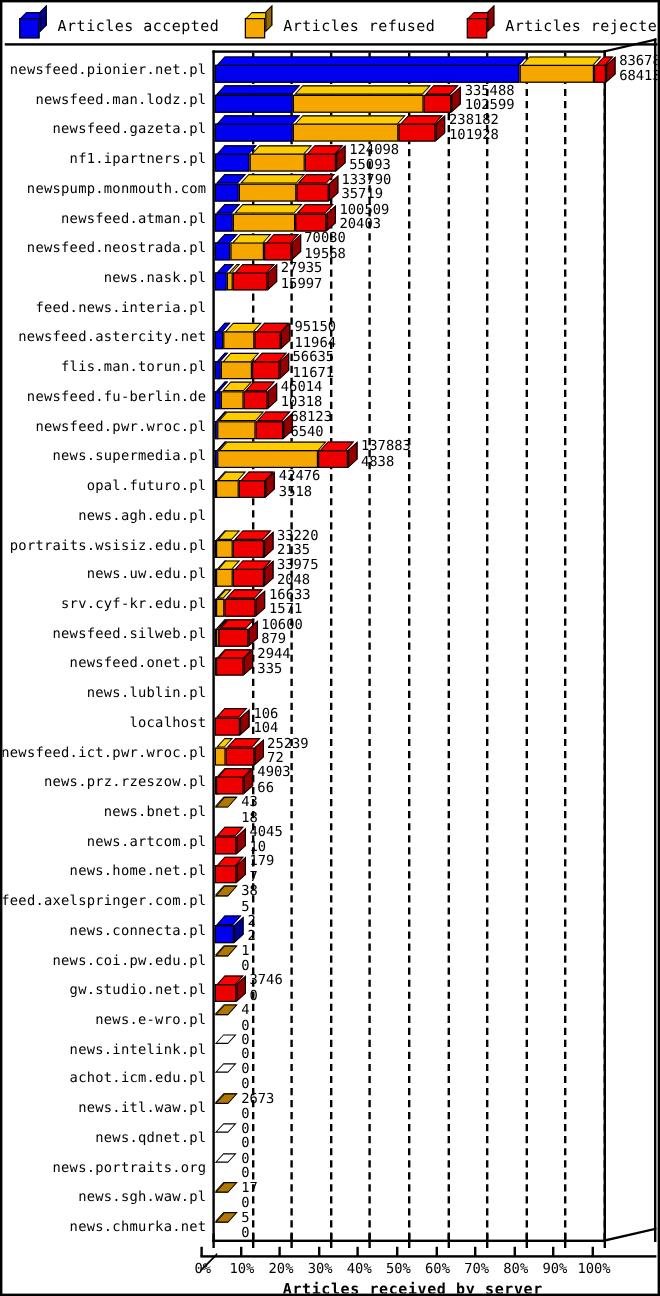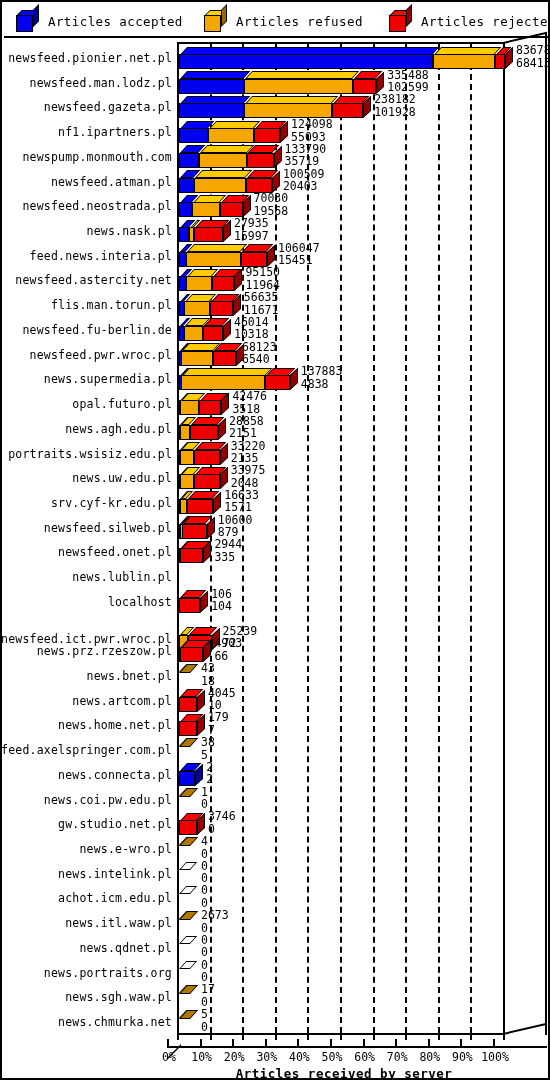--- a/index.html
+++ b/index.html
@@ -259,36 +259,20 @@
             </div>
             <div class="cap" style="left: 44.01px; background: rgb(148, 0, 0);"></div>
             <div class="vals" style="left: 55.01px;">
               <div>27935</div>
               <div>15997</div>
             </div>
           </div>
         </div>
         <div class="row" style="top: 205.76px;">
           <div class="rowlabel">feed.news.interia.pl</div>
-          <div class="bar-area">
-            <div class="seg" style="left: 0px; width: 6.52px; background: rgb(0, 0, 238);">
-              <span class="toplid" style="background: rgb(0, 0, 255);"></span>
-            </div>
-            <div class="seg" style="left: 6.52px; width: 55.42px; background: rgb(245, 167, 0);">
-              <span class="toplid" style="background: rgb(255, 204, 0);"></span>
-            </div>
-            <div class="seg" style="left: 61.94px; width: 26.08px; background: rgb(238, 0, 0);">
-              <span class="toplid" style="background: rgb(255, 0, 0);"></span>
-            </div>
-            <div class="cap" style="left: 88.02px; background: rgb(148, 0, 0);"></div>
-            <div class="vals" style="left: 99.02px;">
-              <div>106047</div>
-              <div>15451</div>
-            </div>
-          </div>
         </div>
         <div class="row" style="top: 230.48px;">
           <div class="rowlabel">newsfeed.astercity.net</div>
           <div class="bar-area">
             <div class="seg" style="left: 0px; width: 6.52px; background: rgb(0, 0, 238);">
               <span class="toplid" style="background: rgb(0, 0, 255);"></span>
             </div>
             <div class="seg" style="left: 6.52px; width: 26.08px; background: rgb(245, 167, 0);">
               <span class="toplid" style="background: rgb(255, 204, 0);"></span>
             </div>
@@ -392,36 +376,20 @@
             </div>
             <div class="cap" style="left: 42.38px; background: rgb(148, 0, 0);"></div>
             <div class="vals" style="left: 53.38px;">
               <div>42476</div>
               <div>3518</div>
             </div>
           </div>
         </div>
         <div class="row" style="top: 378.8px;">
           <div class="rowlabel">news.agh.edu.pl</div>
-          <div class="bar-area">
-            <div class="seg" style="left: 0px; width: 3px; background: rgb(0, 0, 238);">
-              <span class="toplid" style="background: rgb(0, 0, 255);"></span>
-            </div>
-            <div class="seg" style="left: 0.978px; width: 10.432px; background: rgb(245, 167, 0);">
-              <span class="toplid" style="background: rgb(255, 204, 0);"></span>
-            </div>
-            <div class="seg" style="left: 11.41px; width: 27.71px; background: rgb(238, 0, 0);">
-              <span class="toplid" style="background: rgb(255, 0, 0);"></span>
-            </div>
-            <div class="cap" style="left: 39.12px; background: rgb(148, 0, 0);"></div>
-            <div class="vals" style="left: 50.12px;">
-              <div>28858</div>
-              <div>2151</div>
-            </div>
-          </div>
         </div>
         <div class="row" style="top: 403.52px;">
           <div class="rowlabel">portraits.wsisiz.edu.pl</div>
           <div class="bar-area">
             <div class="seg" style="left: 0px; width: 3px; background: rgb(0, 0, 238);">
               <span class="toplid" style="background: rgb(0, 0, 255);"></span>
             </div>
             <div class="seg" style="left: 0.978px; width: 13.692px; background: rgb(245, 167, 0);">
               <span class="toplid" style="background: rgb(255, 204, 0);"></span>
             </div>
@@ -517,21 +485,21 @@
             <div class="seg" style="left: 0px; width: 21.19px; background: rgb(238, 0, 0);">
               <span class="toplid" style="background: rgb(255, 0, 0);"></span>
             </div>
             <div class="cap" style="left: 21.19px; background: rgb(148, 0, 0);"></div>
             <div class="vals" style="left: 32.19px;">
               <div>106</div>
               <div>104</div>
             </div>
           </div>
         </div>
-        <div class="row" style="top: 576.56px; margin-top: 12px;">
+        <div class="row" style="top: 576.56px;">
           <div class="rowlabel">newsfeed.ict.pwr.wroc.pl</div>
           <div class="bar-area">
             <div class="seg" style="left: 0px; width: 9.128px; background: rgb(245, 167, 0);">
               <span class="toplid" style="background: rgb(255, 204, 0);"></span>
             </div>
             <div class="seg" style="left: 9.128px; width: 23.472px; background: rgb(238, 0, 0);">
               <span class="toplid" style="background: rgb(255, 0, 0);"></span>
             </div>
             <div class="cap" style="left: 32.6px; background: rgb(148, 0, 0);"></div>
             <div class="vals" style="left: 43.6px;">

